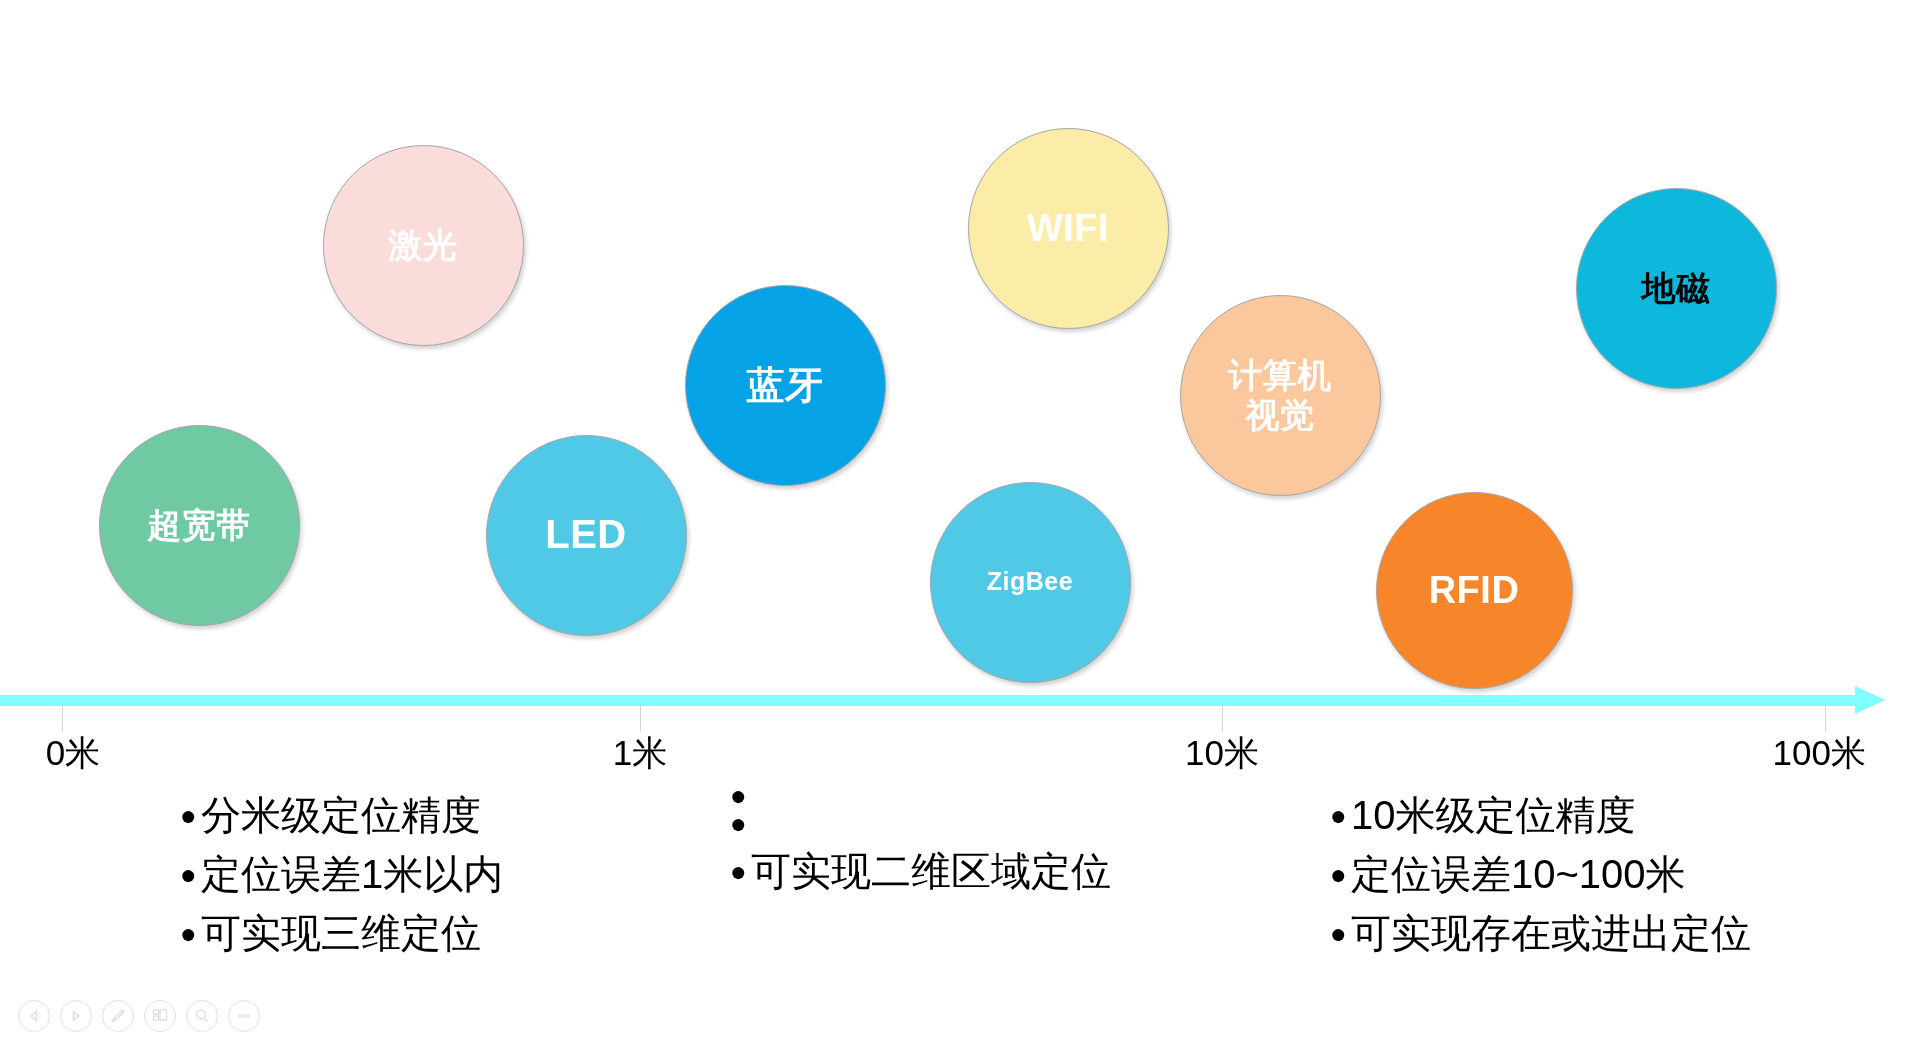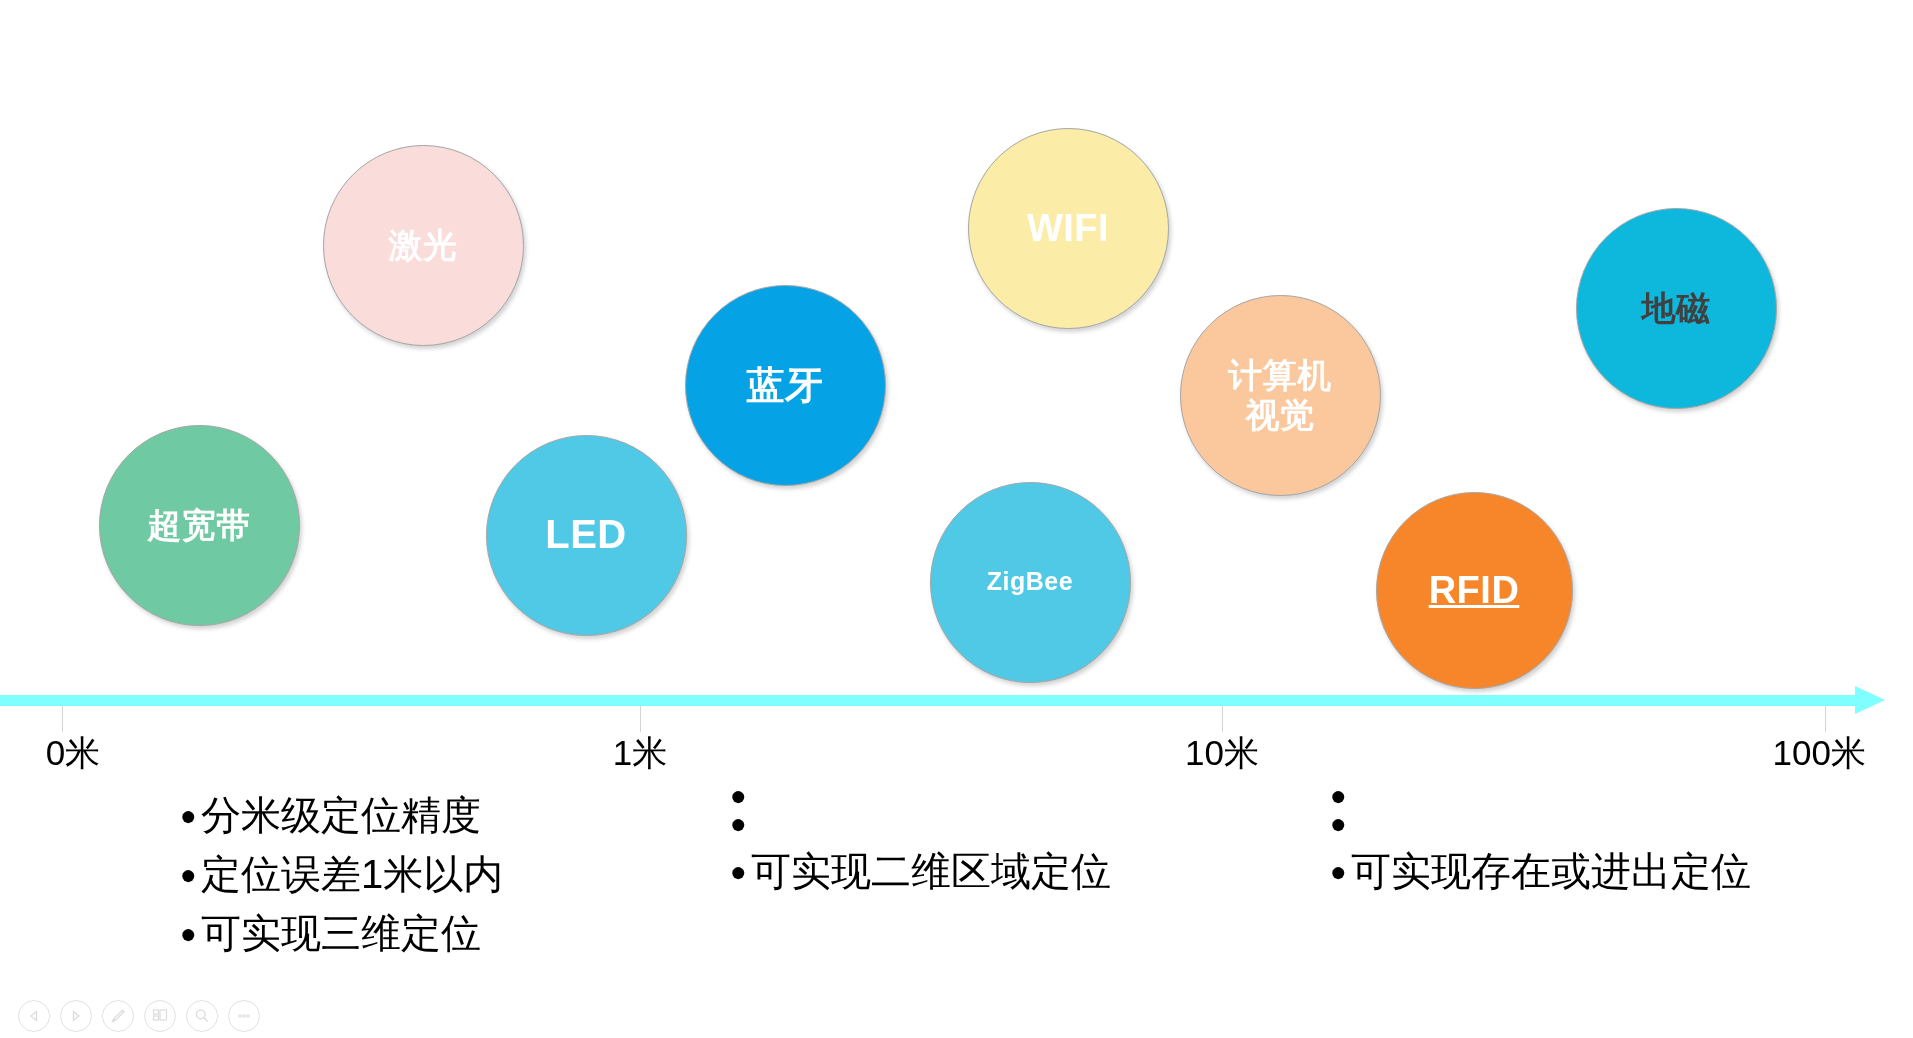--- a/index.html
+++ b/index.html
@@ -157,24 +157,24 @@
       <div class="bubble" style="left: 967.5px; top: 127.5px; width: 201px; height: 201px; background: rgb(251, 237, 168); color: rgb(255, 255, 255); font-size: 38px;">
         <span class="bubble-label">WIFI</span>
       </div>
       <div class="bubble" style="left: 929.5px; top: 481.5px; width: 201px; height: 201px; background: rgb(79, 201, 229); color: rgb(255, 255, 255); font-size: 25px;">
         <span class="bubble-label">ZigBee</span>
       </div>
       <div class="bubble" style="left: 1179.5px; top: 294.5px; width: 201px; height: 201px; background: rgb(250, 200, 156); color: rgb(255, 255, 255); font-size: 34px;">
         <span class="bubble-label">计算机
 视觉</span>
       </div>
-      <div class="bubble" style="left: 1375.5px; top: 491.5px; width: 197px; height: 197px; background: rgb(247, 134, 43); color: rgb(255, 255, 255); font-size: 38px; text-decoration: underline;">
+      <div class="bubble" style="left: 1375.5px; top: 491.5px; width: 197px; height: 197px; background: rgb(247, 134, 43); color: rgb(255, 255, 255); font-size: 38px;">
         <span class="bubble-label">RFID</span>
       </div>
-      <div class="bubble" style="left: 1575.5px; top: 208px; width: 201px; height: 201px; background: rgb(14, 184, 220); color: #404040; font-size: 34px;">
+      <div class="bubble" style="left: 1575.5px; top: 188px; width: 201px; height: 201px; background: rgb(14, 184, 220); color: #000000; font-size: 34px;">
         <span class="bubble-label">地磁</span>
       </div>
     </div>
 
   <div id="axis-wrap">
     <div id="axis-line"></div>
     <div id="axis-arrow"></div>
     <div id="axis-ticks">
         <div class="axis-tick" style="left: 62px;"></div>
         <div class="axis-tick-label" style="left: 62px; transform: translateX(-30%);">0米</div>
@@ -210,23 +210,25 @@
           <span class="bullet-dot">●</span>
         </div>
         <div class="bullet-line">
           <span class="bullet-dot">●</span>
           <span>可实现二维区域定位</span>
         </div>
       </div>
       <div class="bullet-col" style="left: 1330px;">
         <div class="bullet-line">
           <span class="bullet-dot">●</span>
-        </div>
-        <div class="bullet-line">
-          <span class="bullet-dot">●</span>
+          <span>10米级定位精度</span>
+        </div>
+        <div class="bullet-line">
+          <span class="bullet-dot">●</span>
+          <span>定位误差10~100米</span>
         </div>
         <div class="bullet-line">
           <span class="bullet-dot">●</span>
           <span>可实现存在或进出定位</span>
         </div>
       </div>
     </div>
 
   <div id="toolbar">
     <div class="tool-btn">

